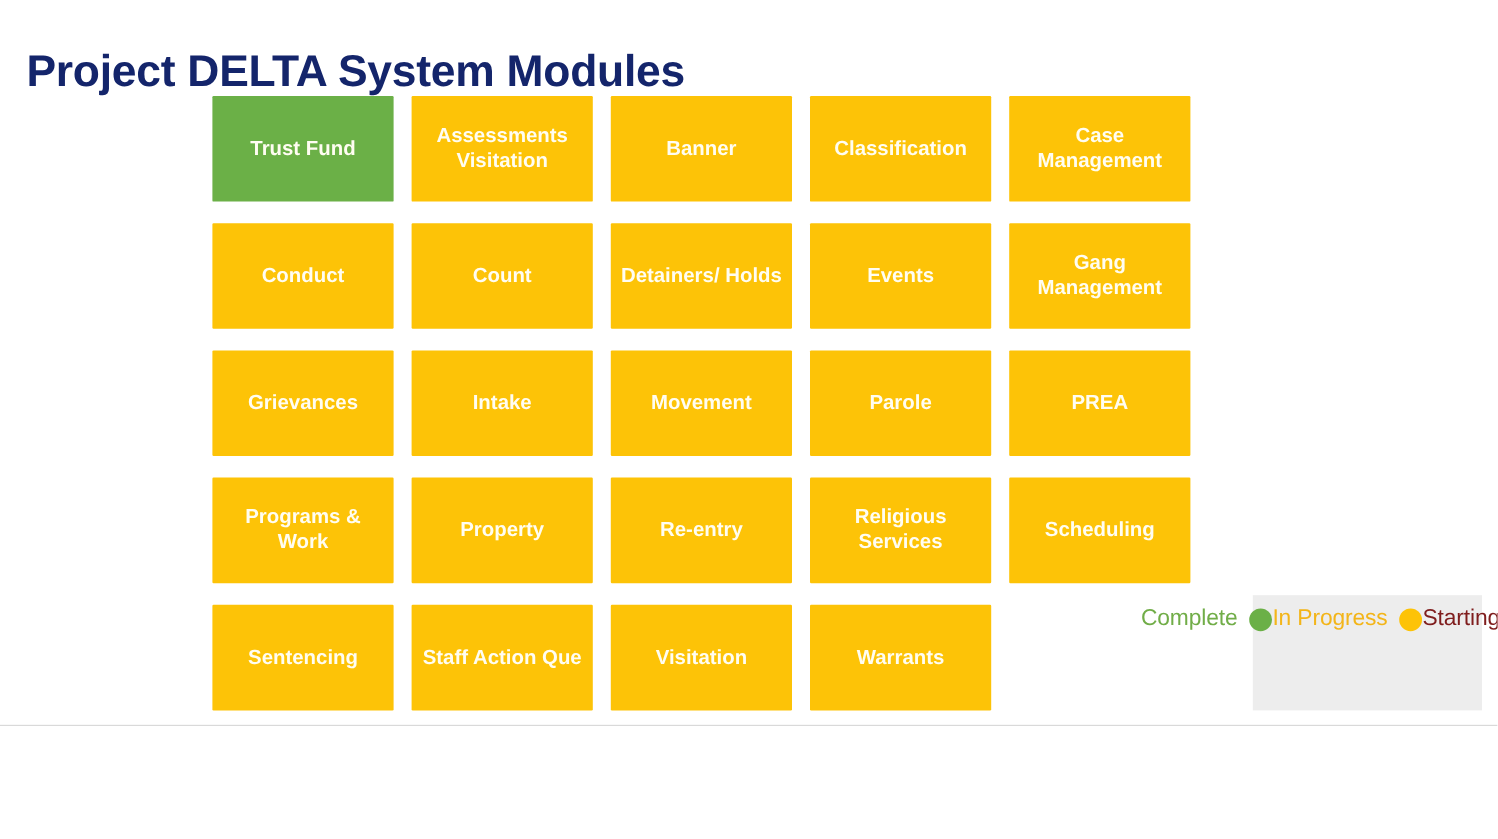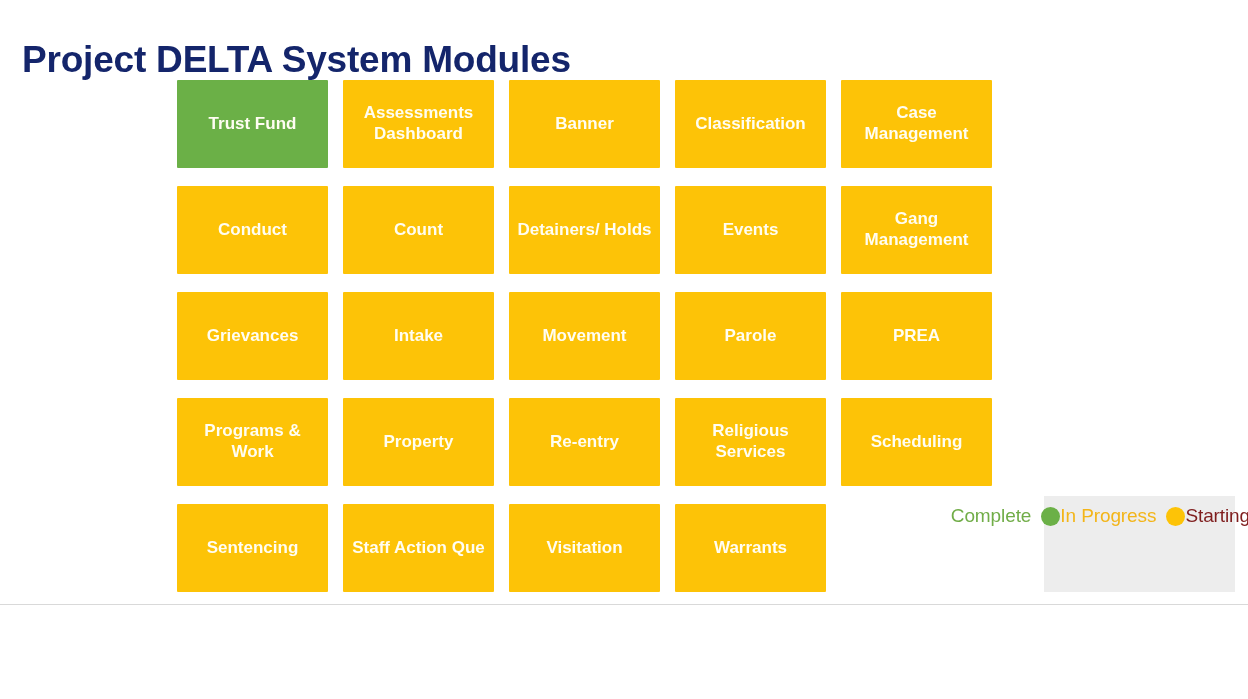--- a/index.html
+++ b/index.html
@@ -119,21 +119,21 @@
 </head>
 <body>
 
 <h1 class="slide-title">Project DELTA System Modules</h1>
 
 <div class="module-grid" id="module-grid">
     <div class="module-tile status-complete">
       <span class="tile-label">Trust Fund</span>
     </div>
     <div class="module-tile status-in-progress">
-      <span class="tile-label">Assessments Dashboard</span>
+      <span class="tile-label">Assessments Visitation</span>
     </div>
     <div class="module-tile status-in-progress">
       <span class="tile-label">Banner</span>
     </div>
     <div class="module-tile status-in-progress">
       <span class="tile-label">Classification</span>
     </div>
     <div class="module-tile status-in-progress">
       <span class="tile-label">Case Management</span>
     </div>

